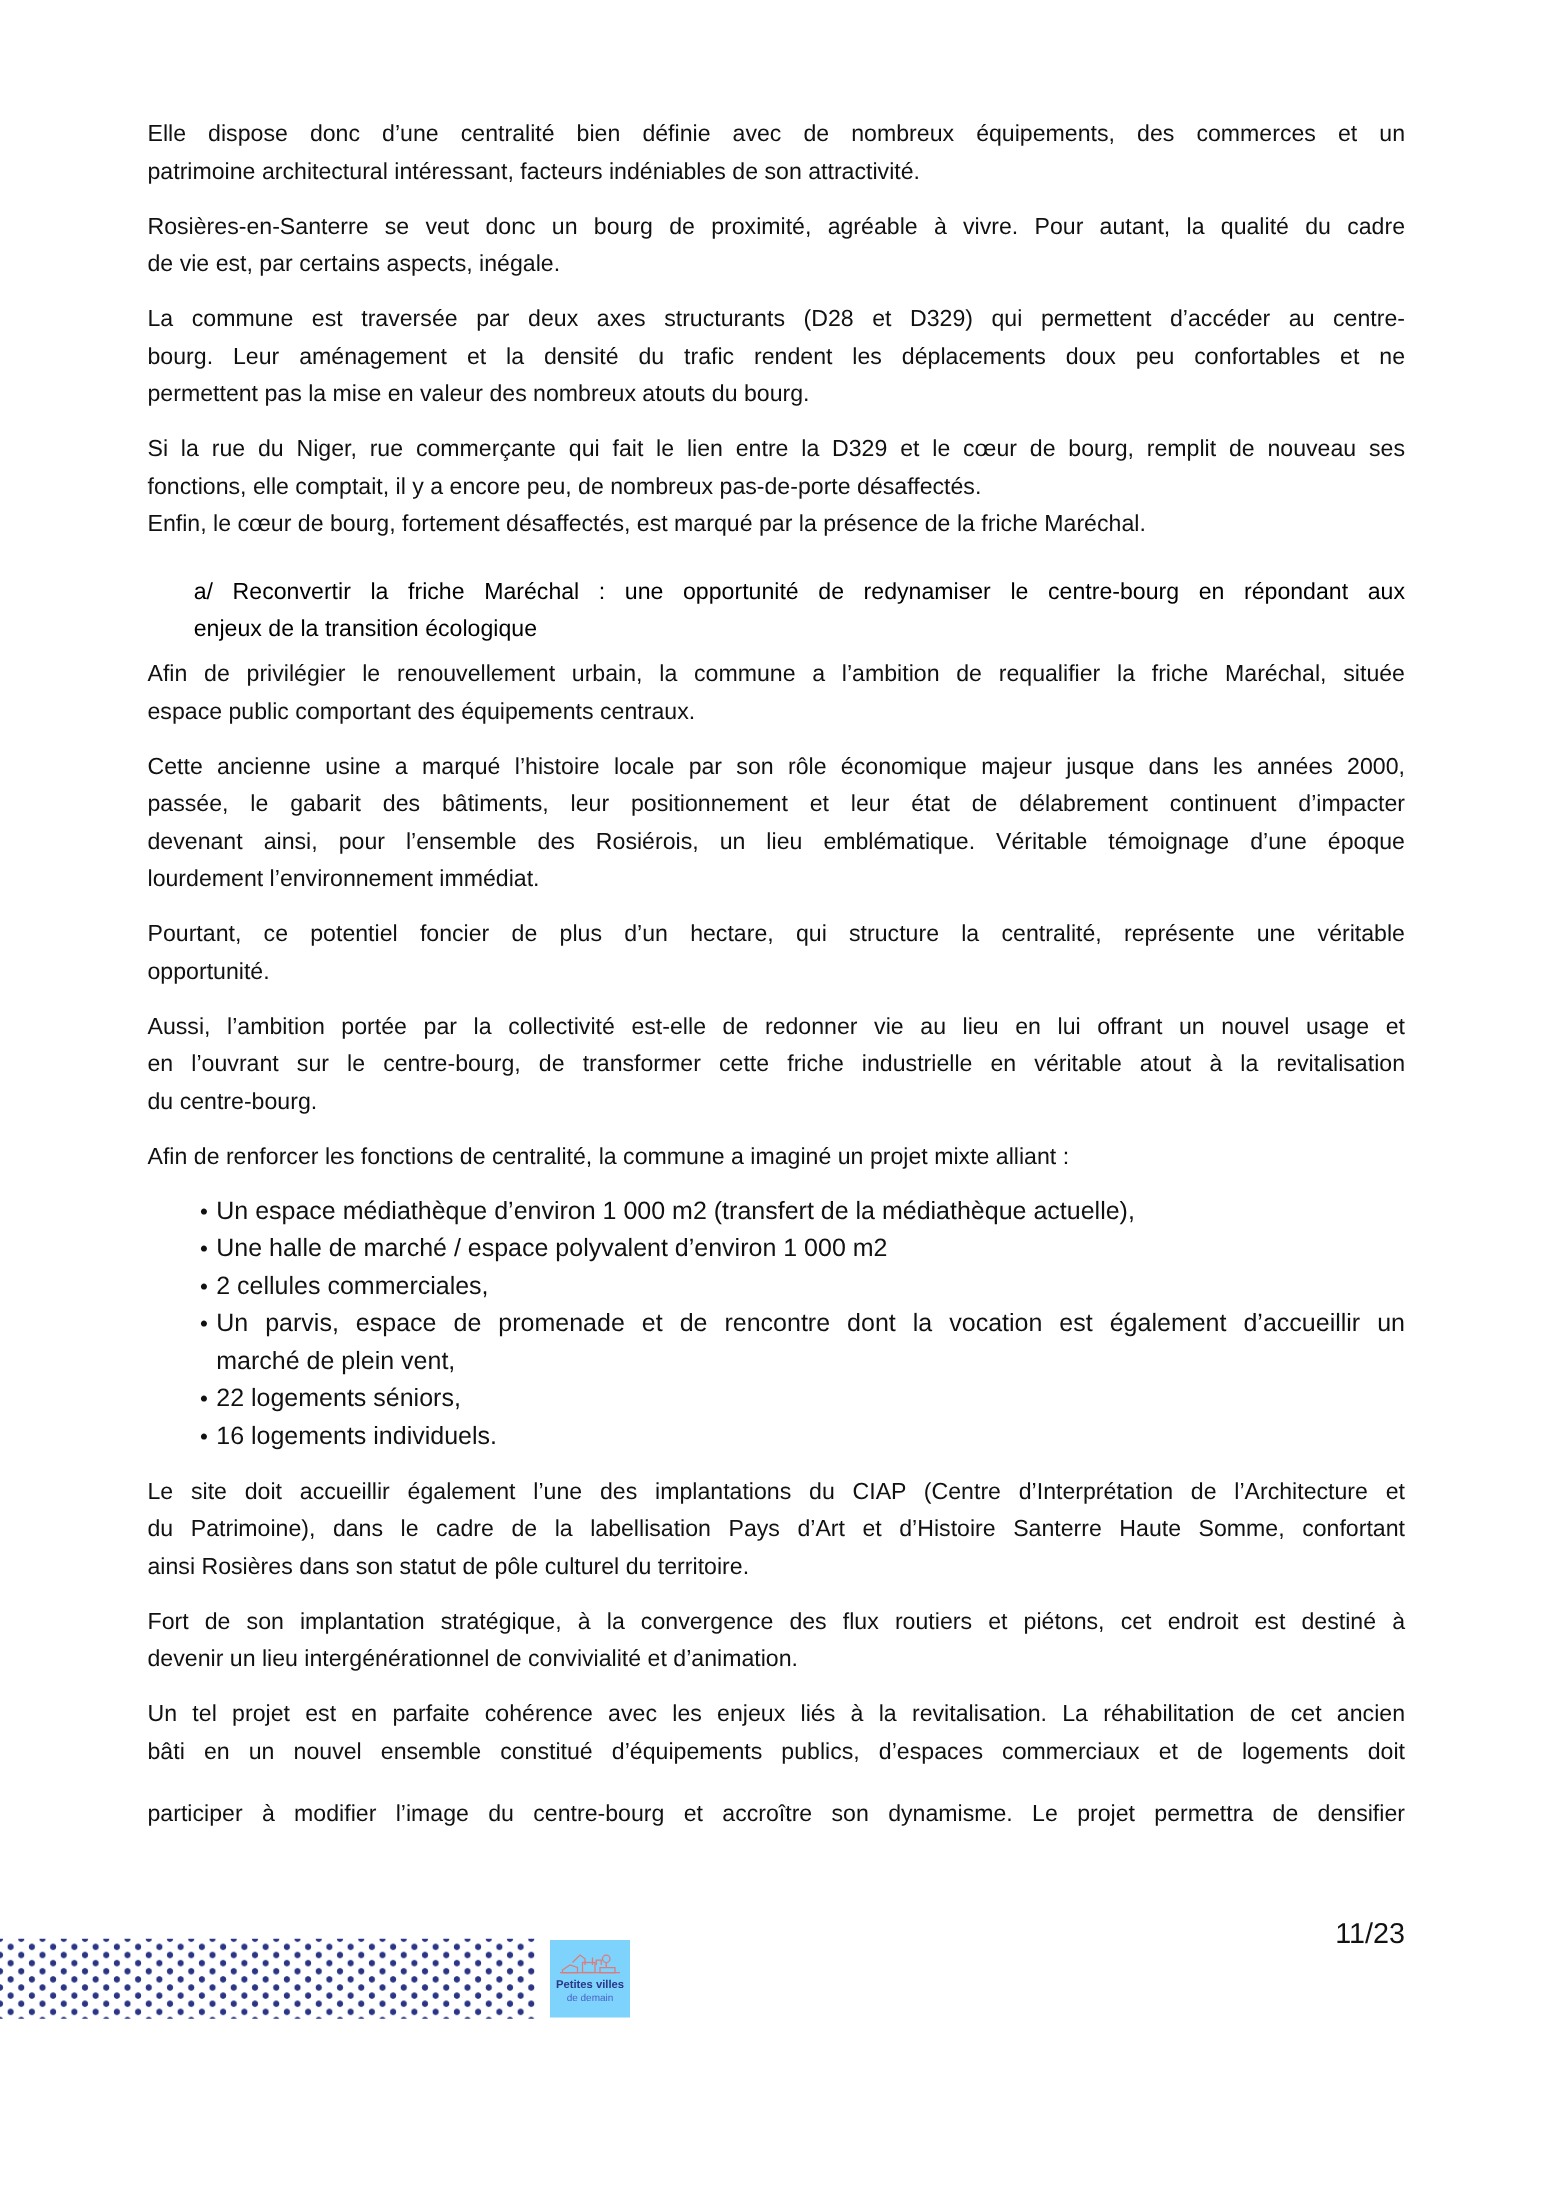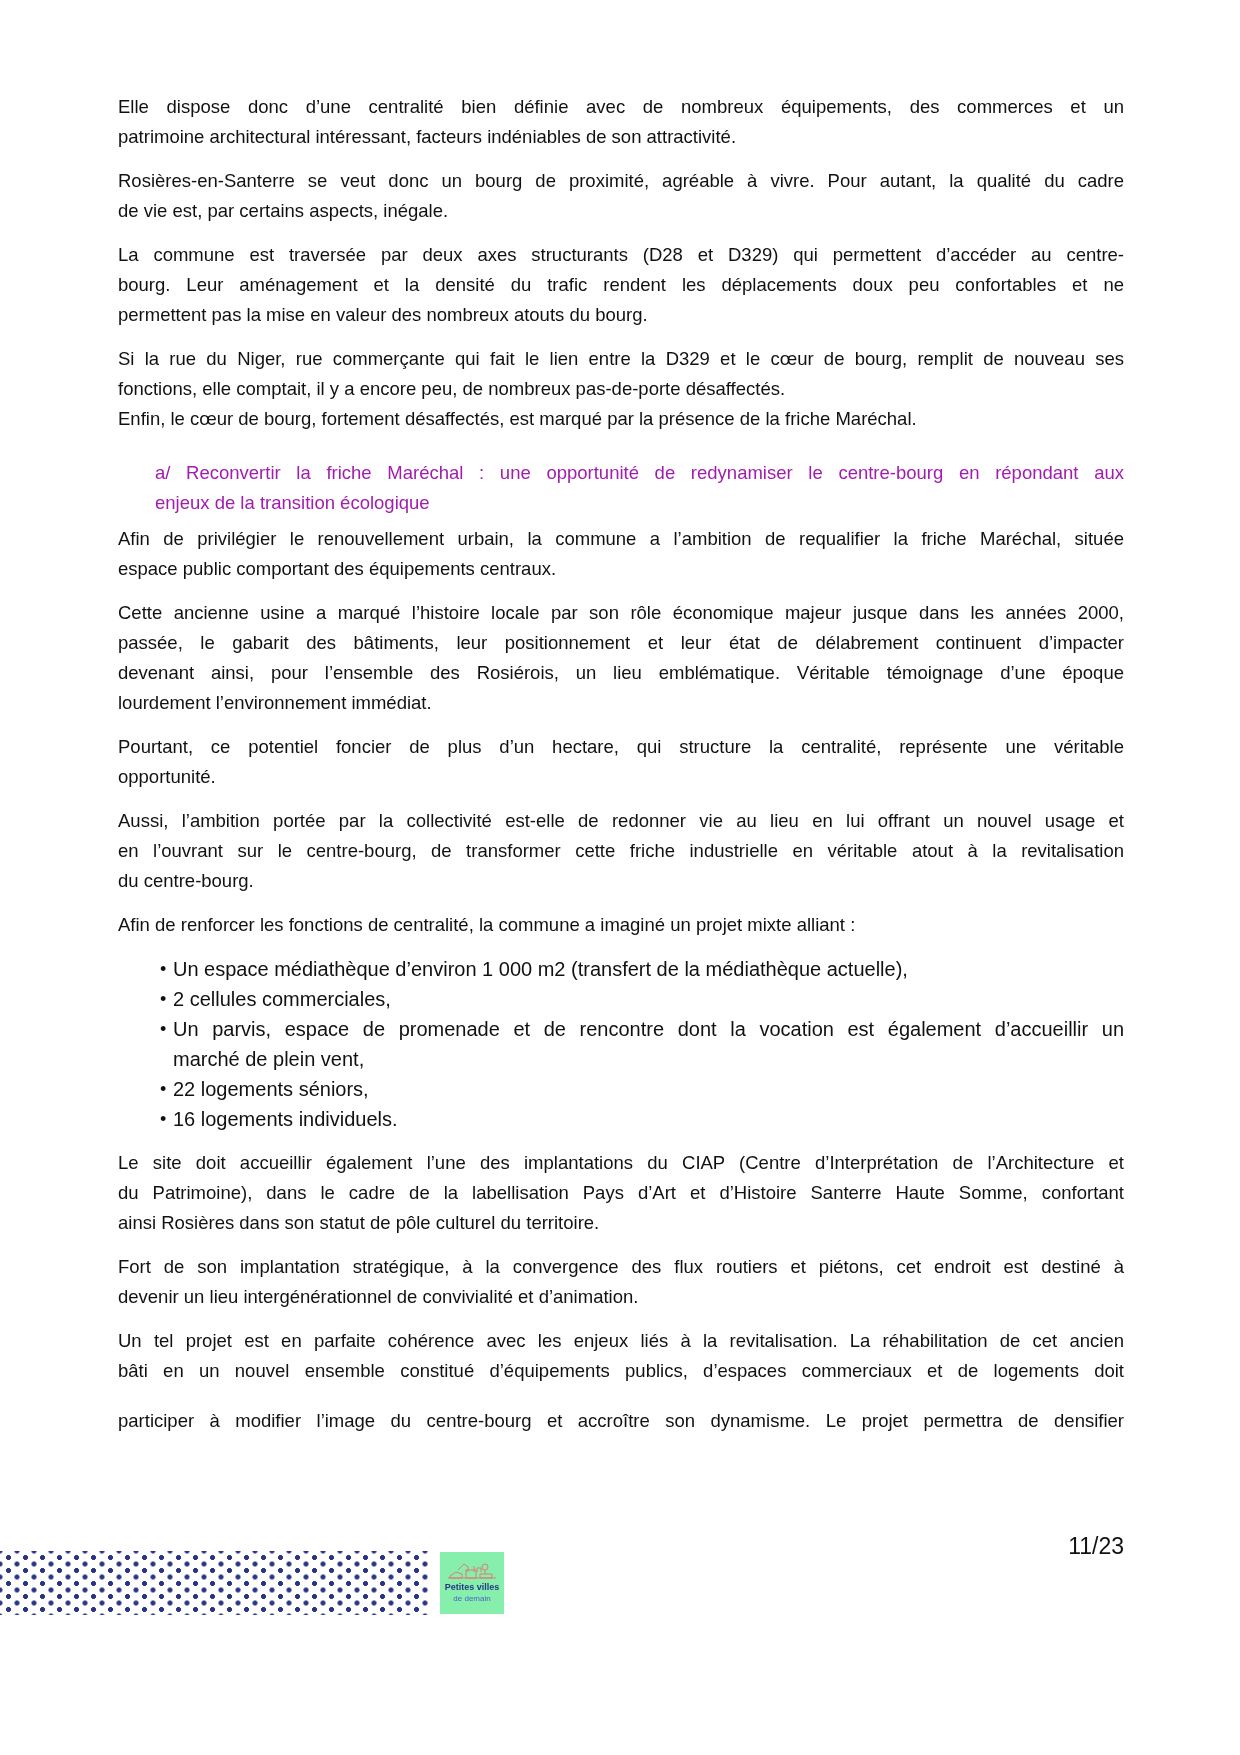--- a/index.html
+++ b/index.html
@@ -2,32 +2,32 @@
 <html><head>
 <meta charset="utf-8">
 <style>
   html, body { margin: 0; padding: 0; background: #ffffff; }
   body { width: 1240px; height: 1755px; position: relative; overflow: hidden;
          font-family: "Liberation Sans", "DejaVu Sans", sans-serif; color: #111111; }
   .page { position: absolute; left: 0; top: 0; width: 1240px; height: 1755px; }
   .body-text { position: absolute; left: 118px; width: 1006px; top: 92px; }
   .para { margin: 0 0 14px 0; font-size: 18.5px; line-height: 30px; }
   .line { display: block; white-space: nowrap; }
-  .heading { color: #a21caf; font-size: 18.5px; line-height: 30px; margin: 24px 0 6px 37px; }
+  .heading { color: #000000; font-size: 18.5px; line-height: 30px; margin: 24px 0 6px 37px; }
   ul.bullets { list-style: none; margin: 0 0 14px 0; padding: 0; font-size: 20px; line-height: 30px; }
   ul.bullets li { position: relative; padding-left: 55px; }
   ul.bullets li::before { content: "\2022"; position: absolute; left: 42px; top: 0; font-size: 18px; }
   .footer-dots { position: absolute; left: 0; top: 1551px; width: 428px; height: 64px;
     background-image:
       radial-gradient(circle, #2a3585 2.2px, transparent 2.8px),
       radial-gradient(circle, #2a3585 2.2px, transparent 2.8px);
     background-size: 17px 13px, 17px 13px;
     background-position: 0 0, 8.5px 6.5px; }
   .logo { position: absolute; left: 440px; top: 1552px; width: 64px; height: 62px;
-    background: #86efac; }
+    background: #7dd3fc; }
   .logo-houses { position: absolute; left: 8px; top: 6px; width: 48px; height: 22px; }
   .logo-title { position: absolute; left: 2px; top: 30px; width: 60px; text-align: center;
     font-size: 9px; font-weight: bold; color: #2a3585; white-space: nowrap; }
   .logo-sub { position: absolute; left: 2px; top: 42px; width: 60px; text-align: center;
     font-size: 8px; color: #4a63c8; white-space: nowrap; }
   .page-number { position: absolute; right: 116px; top: 1533px; font-size: 23px; color: #111; }
 </style>
 </head>
 <body>
 
@@ -79,20 +79,23 @@
     </p>
     <p class="para">
       <span class="line">Afin de renforcer les fonctions de centralité, la commune a imaginé un projet mixte alliant :</span>
     </p>
 
     <ul class="bullets">
       <li>
         <span class="line">Un espace médiathèque d’environ 1 000 m2 (transfert de la médiathèque actuelle),</span>
       </li>
       <li>
+        <span class="line">Une halle de marché / espace polyvalent d’environ 1 000 m2</span>
+      </li>
+      <li>
         <span class="line">2 cellules commerciales,</span>
       </li>
       <li>
         <span class="line" style="text-align: justify; text-align-last: justify; white-space: normal;">Un parvis, espace de promenade et de rencontre dont la vocation est également d’accueillir un</span>
         <span class="line">marché de plein vent,</span>
       </li>
       <li>
         <span class="line">22 logements séniors,</span>
       </li>
       <li>

